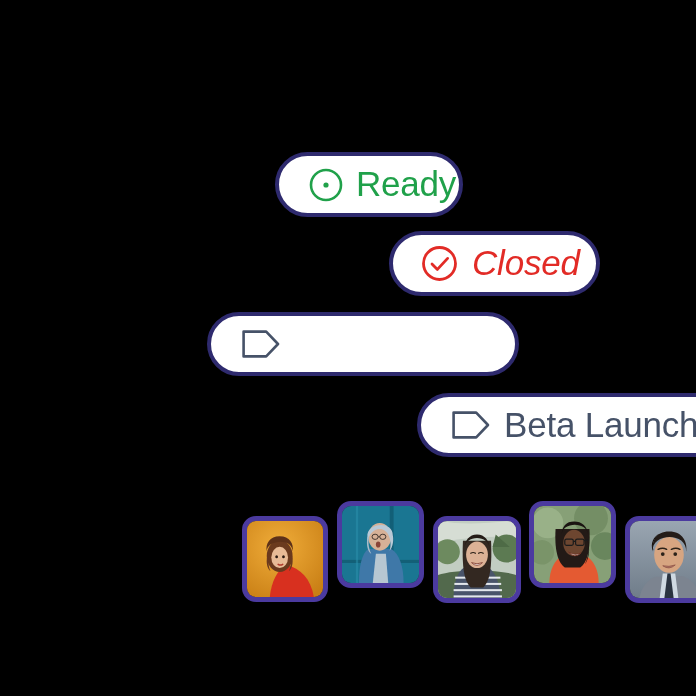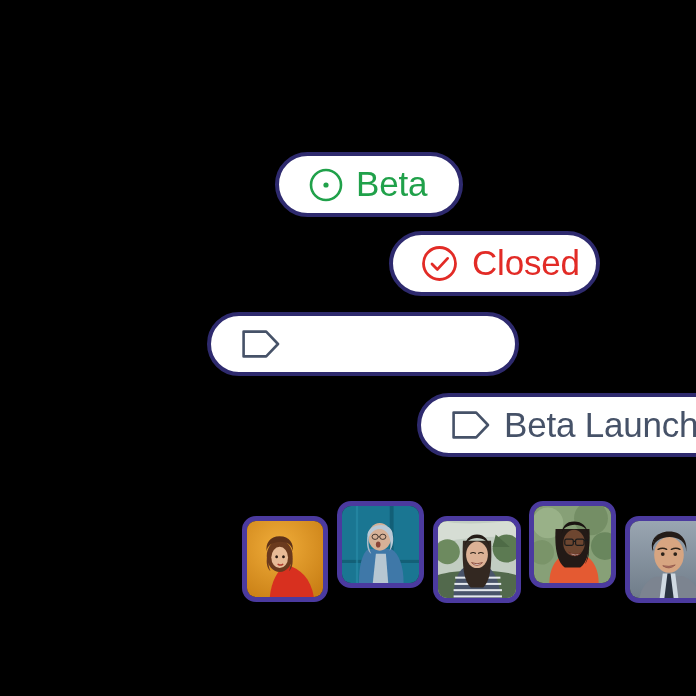--- a/index.html
+++ b/index.html
@@ -64,20 +64,21 @@
     margin-top: -2px;
   }
 
   
   #pill-closed {
     left: 389px;
     top: 231px;
     width: 211px;
     height: 65px;
     padding: 0 26px 0 26px;
+    font-style: italic;
   }
   #pill-closed .pill-icon { width: 41px; height: 41px; }
   #pill-closed .pill-label {
     font-size: 35px;
     color: #e22b26;
     margin-left: 12px;
     margin-top: -2px;
   }
 
   
@@ -138,21 +139,21 @@
 
 <div id="stage">
 
   <div class="pill" id="pill-open">
     <span class="pill-icon">
       <svg width="38" height="38" viewBox="0 0 38 38" aria-hidden="true">
         <circle cx="19" cy="19" r="15" fill="none" stroke="#20a14a" stroke-width="2.6"></circle>
         <circle cx="19" cy="19" r="2.6" fill="#20a14a"></circle>
       </svg>
     </span>
-    <span class="pill-label">Beta</span>
+    <span class="pill-label">Ready</span>
   </div>
 
   <div class="pill" id="pill-closed">
     <span class="pill-icon">
       <svg width="41" height="41" viewBox="0 0 41 41" aria-hidden="true">
         <circle cx="20.5" cy="20.5" r="16" fill="none" stroke="#e22b26" stroke-width="2.8"></circle>
         <path d="M13 21 L18.4 26.4 L28.6 15.4" fill="none" stroke="#e22b26" stroke-width="2.8" stroke-linecap="round" stroke-linejoin="round"></path>
       </svg>
     </span>
     <span class="pill-label">Closed</span>

